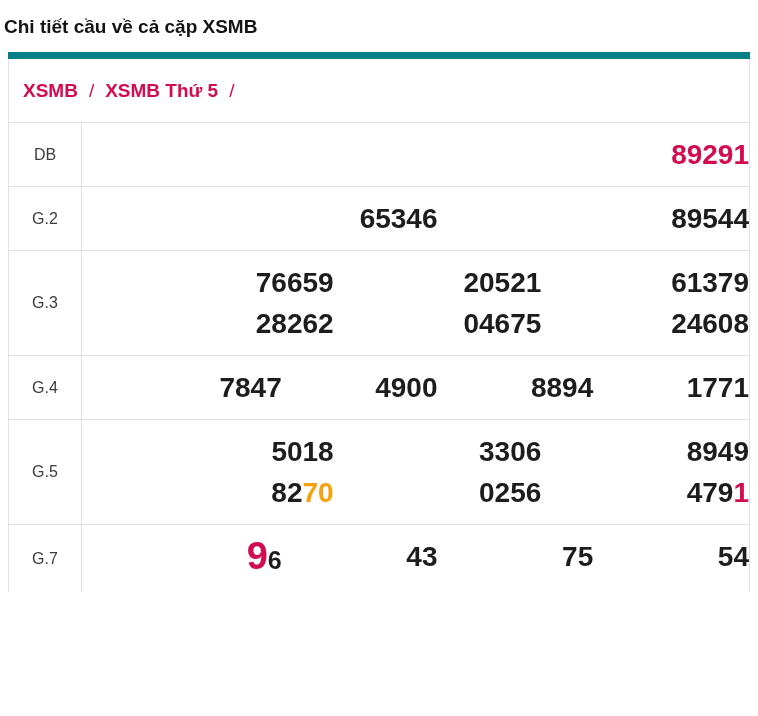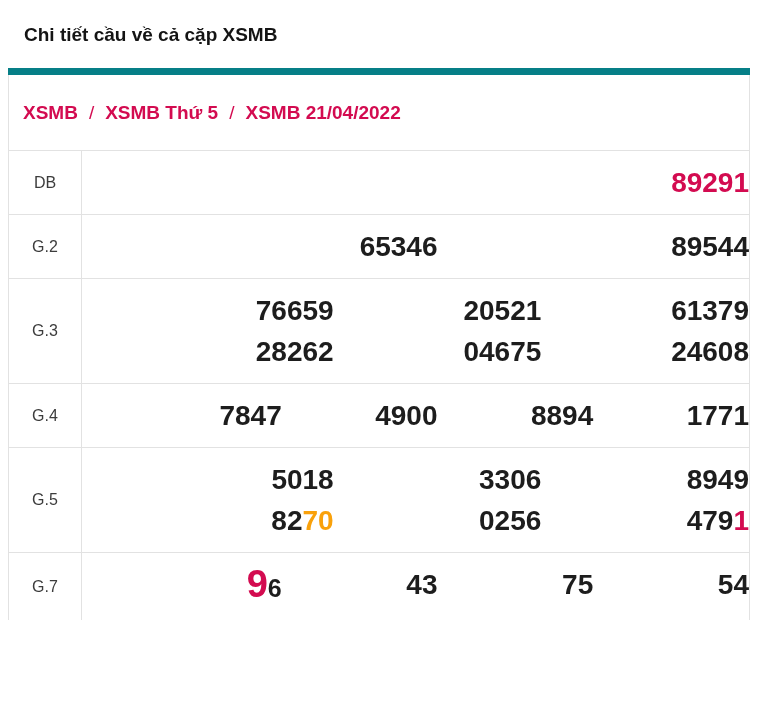--- a/index.html
+++ b/index.html
@@ -10,31 +10,31 @@
     --num:#1d1d1d;
     --label:#3c3c3c;
   }
   *{box-sizing:border-box;}
   html,body{margin:0;padding:0;}
   body{
     width:758px;height:716px;overflow:hidden;background:#ffffff;
     font-family:"Liberation Sans",sans-serif;
   }
   .title{
-    margin:8px;padding:15px 16px 13px;
+    margin:0;padding:15px 4px 13px;
     font-size:19px;font-weight:700;color:#141414;line-height:24px;
   }
   .panel{
     margin:0 8px;
     border-left:1px solid var(--border);
     border-right:1px solid var(--border);
   }
   .accent-bar{height:7px;background:var(--teal);margin:0 -1px;}
   .breadcrumb{
-    height:76px;display:flex;align-items:center;gap:11px;
+    height:64px;display:flex;align-items:center;gap:11px;
     padding:0 14px;font-size:19px;font-weight:700;color:var(--crimson);
     border-bottom:1px solid var(--border);
   }
   .crumb{color:var(--crimson);text-decoration:none;cursor:pointer;}
   .sep{color:var(--crimson);font-weight:500;}
   .trow{display:flex;min-height:63px;border-bottom:1px solid var(--border);gap:44px;}
   .trow:last-child{border-bottom:none;}
   .tlabel{
     width:73px;min-width:73px;
     border-right:1px solid var(--border);
@@ -62,21 +62,20 @@
 <div class="page">
   <h1 class="title">Chi tiết cầu về cả cặp XSMB</h1>
 
   <section class="panel">
     <div class="accent-bar"></div>
     <nav class="breadcrumb" id="breadcrumb">
         <a class="crumb">XSMB</a>
         <span class="sep">/</span>
         <a class="crumb">XSMB Thứ 5</a>
         <span class="sep">/</span>
-        <a class="crumb">XSMB 21/04/2022</a>
       </nav>
     <div id="rows">
         <div class="trow">
           <div class="tlabel">DB</div>
           <div class="tcontent">
             <div class="tline">
               <div class="tcell"><span class="c-crimson">89291</span></div>
             </div>
           </div>
         </div>

